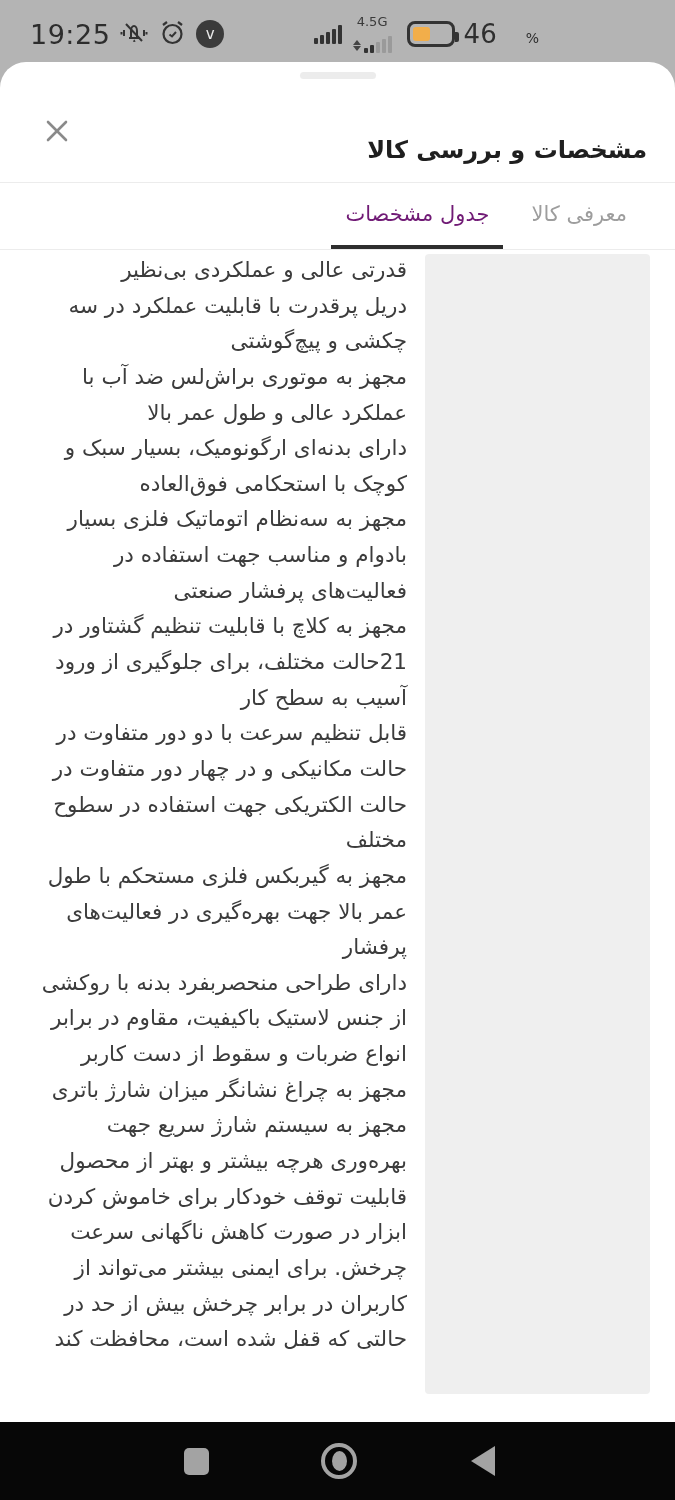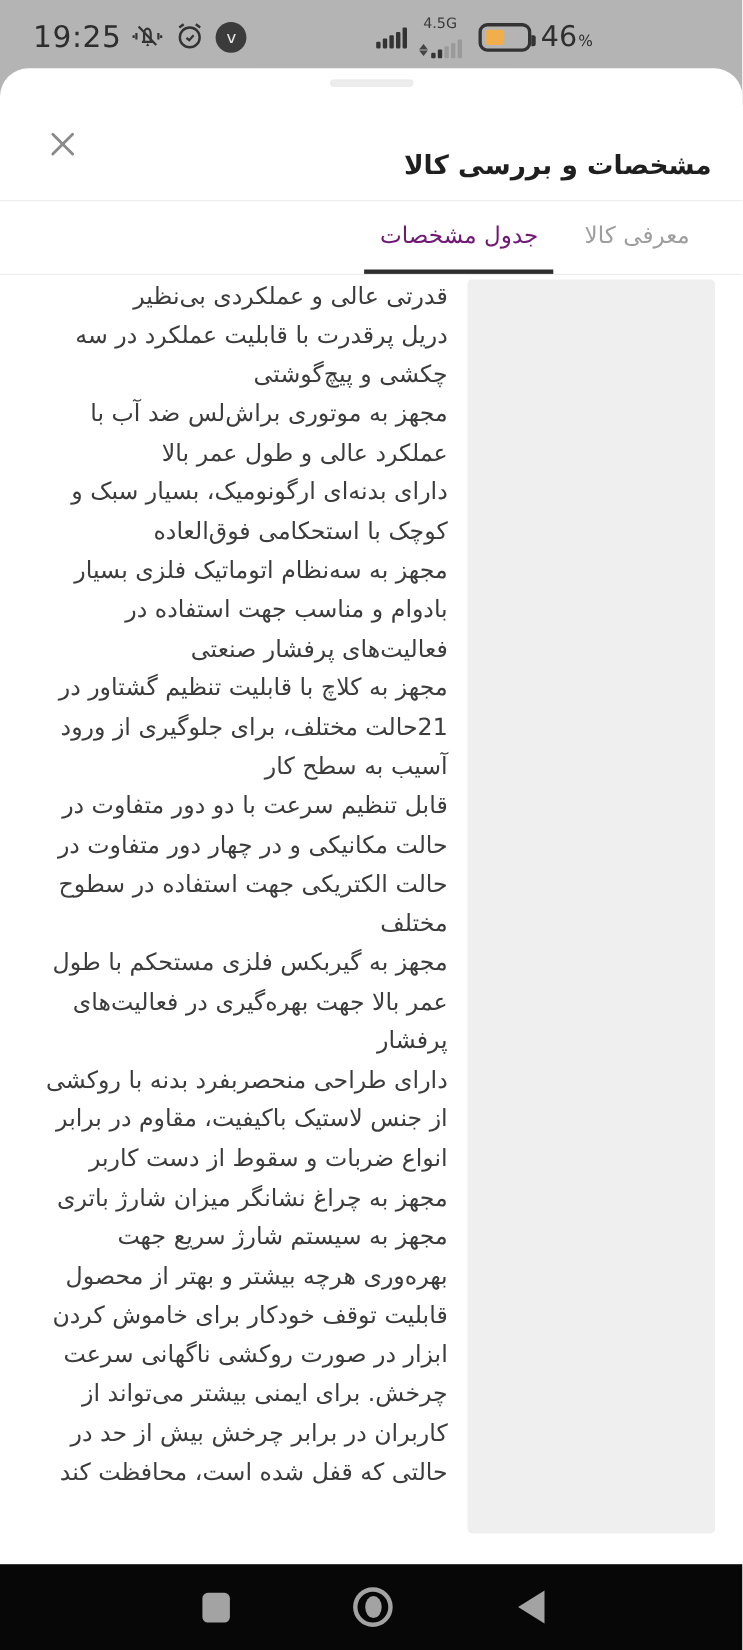--- a/index.html
+++ b/index.html
@@ -18,21 +18,21 @@
   .sim2-wrap { display:flex; flex-direction:column; align-items:center; line-height:1; margin-left:2px; }
   .net-label { font-size:13px; color:#3a3a3a; margin-bottom:5px; }
   .sim2-row { display:flex; align-items:flex-end; gap:2px; }
   .updown { display:flex; flex-direction:column; gap:1px; margin-right:1px; padding-bottom:2px; }
   .updown b { width:0; height:0; border-left:4px solid transparent; border-right:4px solid transparent; }
   .updown b.up { border-bottom:5px solid #444; }
   .updown b.down { border-top:5px solid #444; }
   .battery { position:relative; width:48px; height:26px; border:3px solid #333; border-radius:8px; margin-left:6px; background:transparent; }
   .battery-fill { position:absolute; left:3px; top:3px; bottom:3px; width:17px; border-radius:3px; background:#f2ae4a; }
   .battery-nub { position:absolute; right:-7px; top:8px; width:4px; height:10px; background:#333; border-radius:0 2px 2px 0; }
-  .sb-pct { font-size:26px; color:#2e2e2e; display:flex; align-items:baseline; }
+  .sb-pct { font-size:26px; color:#2e2e2e; display:flex; align-items:baseline;gap:28px; }
   .sb-pct .pc { font-size:14px; margin-left:1px; }
 
   
   .sheet { position:absolute; top:62px; left:0; width:675px; height:1360px; background:#ffffff; border-radius:26px 26px 0 0; }
   .handle { position:absolute; top:10px; left:50%; transform:translateX(-50%); width:76px; height:7px; border-radius:4px; background:#ececec; }
   .header-row { position:absolute; top:38px; left:40px; right:28px; height:62px; display:flex; align-items:center; justify-content:space-between; }
   .close-btn { width:34px; height:34px; display:flex; align-items:center; justify-content:center; cursor:pointer; }
   .sheet-title { font-size:24px; font-weight:bold; color:#1f1f1f; direction:rtl;margin-top:38px; }
   .divider { position:absolute; top:120px; left:0; width:675px; height:1px; background:#ececec; }
 
@@ -161,21 +161,21 @@
         <div class="spec-line">مجهز به گیربکس فلزی مستحکم با طول</div>
         <div class="spec-line">عمر بالا جهت بهره‌گیری در فعالیت‌های</div>
         <div class="spec-line">پرفشار</div>
         <div class="spec-line">دارای طراحی منحصربفرد بدنه با روکشی</div>
         <div class="spec-line">از جنس لاستیک باکیفیت، مقاوم در برابر</div>
         <div class="spec-line">انواع ضربات و سقوط از دست کاربر</div>
         <div class="spec-line">مجهز به چراغ نشانگر میزان شارژ باتری</div>
         <div class="spec-line">مجهز به سیستم شارژ سریع جهت</div>
         <div class="spec-line">بهره‌وری هرچه بیشتر و بهتر از محصول</div>
         <div class="spec-line">قابلیت توقف خودکار برای خاموش کردن</div>
-        <div class="spec-line">ابزار در صورت روکشی ناگهانی سرعت</div>
+        <div class="spec-line">ابزار در صورت کاهش ناگهانی سرعت</div>
         <div class="spec-line">چرخش. برای ایمنی بیشتر می‌تواند از</div>
         <div class="spec-line">کاربران در برابر چرخش بیش از حد در</div>
         <div class="spec-line">حالتی که قفل شده است، محافظت کند</div>
       </div>
   </div>
 </div>
 
 <div class="navbar">
   <span class="nav-btn nav-recents">
     <span class="sq"></span>

